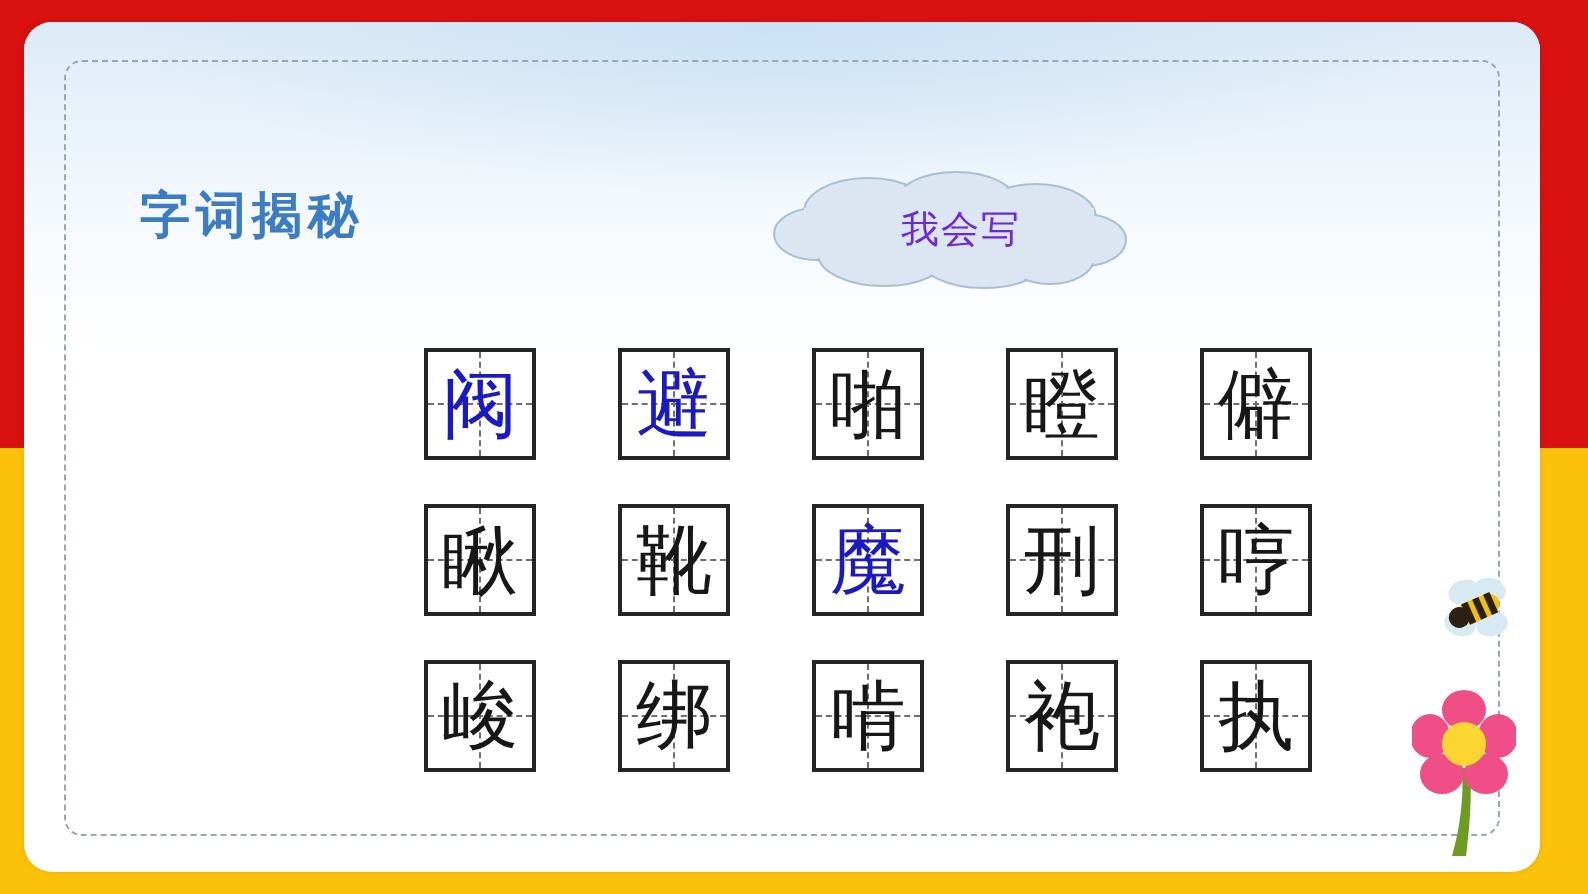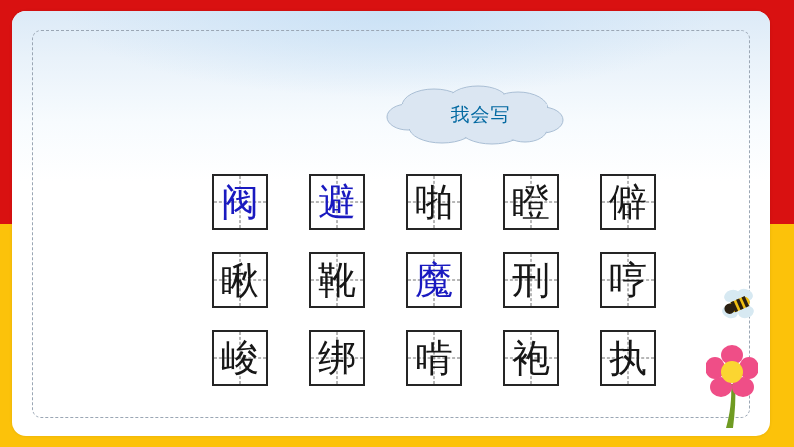--- a/index.html
+++ b/index.html
@@ -56,21 +56,21 @@
   }
 
   
   .cloud{
     position:absolute;left:370px;top:73px;width:185px;height:62px;
   }
   .cloud svg{display:block;width:185px;height:62px;}
   .cloud-label{
     position:absolute;left:0;top:0;width:185px;height:62px;
     display:flex;align-items:center;justify-content:center;
-    font-size:19px;color:#0369a1;letter-spacing:1px;
+    font-size:19px;color:#6d28d9;letter-spacing:1px;
     padding-left:12px;box-sizing:border-box;
   }
 
   
   .grid{
     position:absolute;left:200px;top:163px;
   }
   .grid-row{display:flex;margin-bottom:22px;}
   .grid-row:last-child{margin-bottom:0;}
   .cell{
@@ -114,20 +114,21 @@
 <div id="slide">
 
   <div class="frame-red"></div>
   <div class="frame-gold"></div>
 
   <div class="panel">
     <div class="panel-wash"></div>
     <div class="panel-wash2"></div>
     <div class="dashed"></div>
 
+    <div class="heading">字词揭秘</div>
 
     <div class="cloud">
       <svg viewBox="0 0 185 62" xmlns="http://www.w3.org/2000/svg" aria-hidden="true">
         <g fill="#dbe6f2" stroke="#a9bed4" stroke-width="1">
           <ellipse cx="52" cy="22" rx="32" ry="17"></ellipse>
           <ellipse cx="96" cy="17" rx="30" ry="15"></ellipse>
           <ellipse cx="136" cy="25" rx="30" ry="17"></ellipse>
           <ellipse cx="26" cy="33" rx="21" ry="13"></ellipse>
           <ellipse cx="160" cy="36" rx="21" ry="13"></ellipse>
           <ellipse cx="60" cy="43" rx="33" ry="16"></ellipse>

